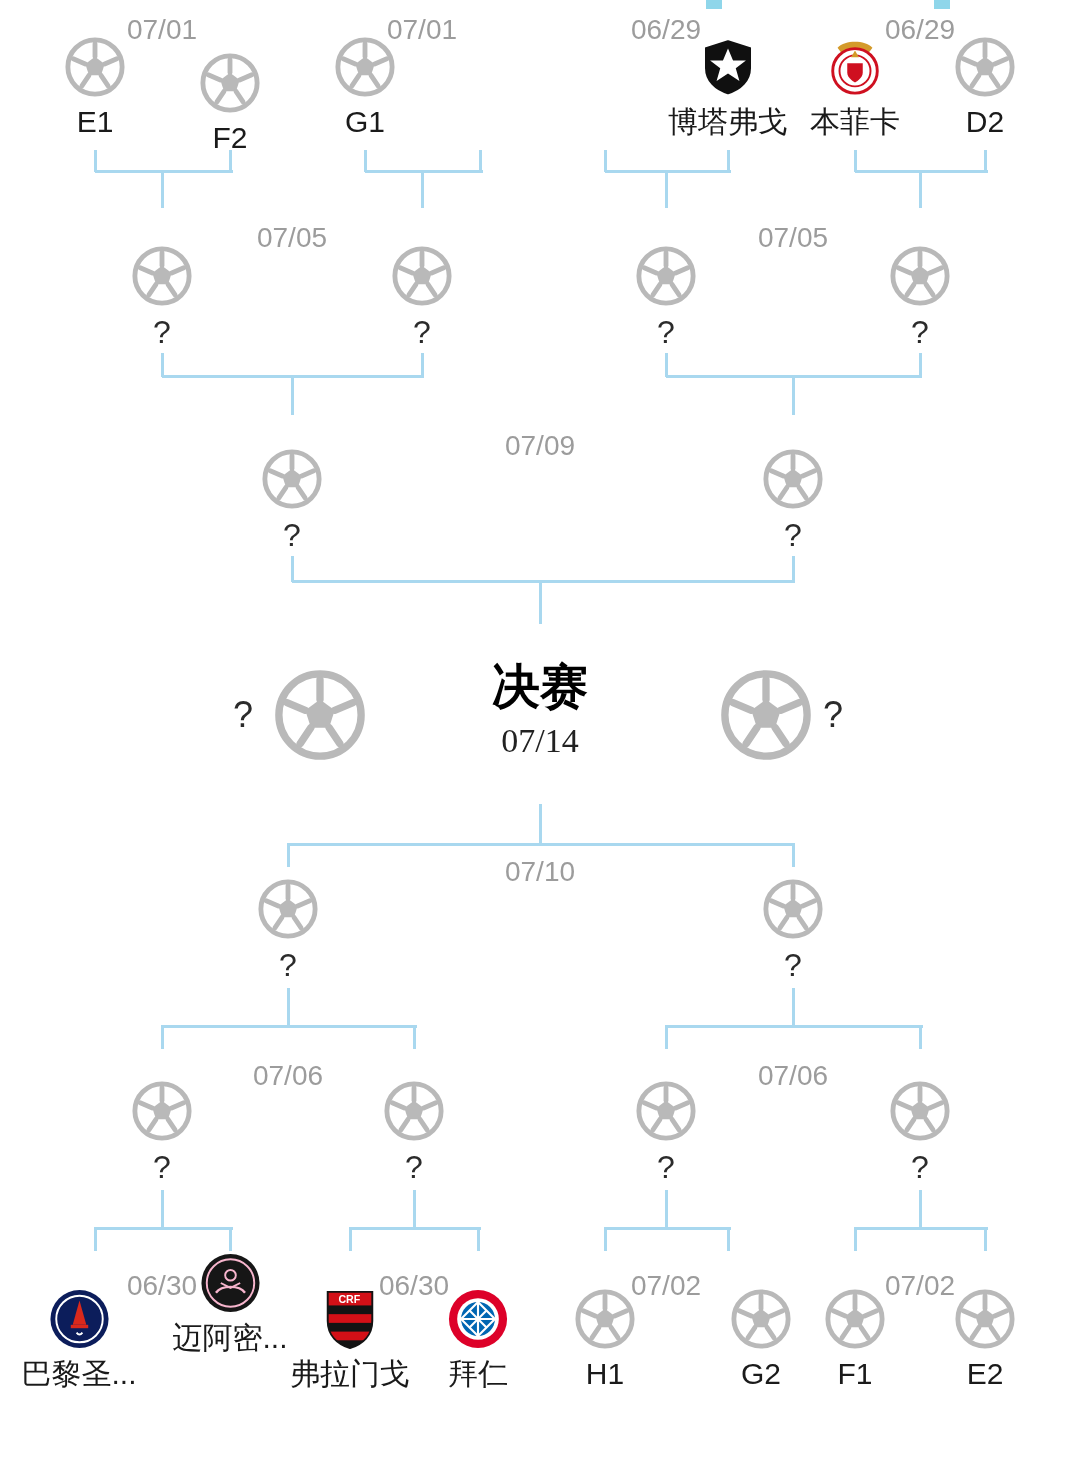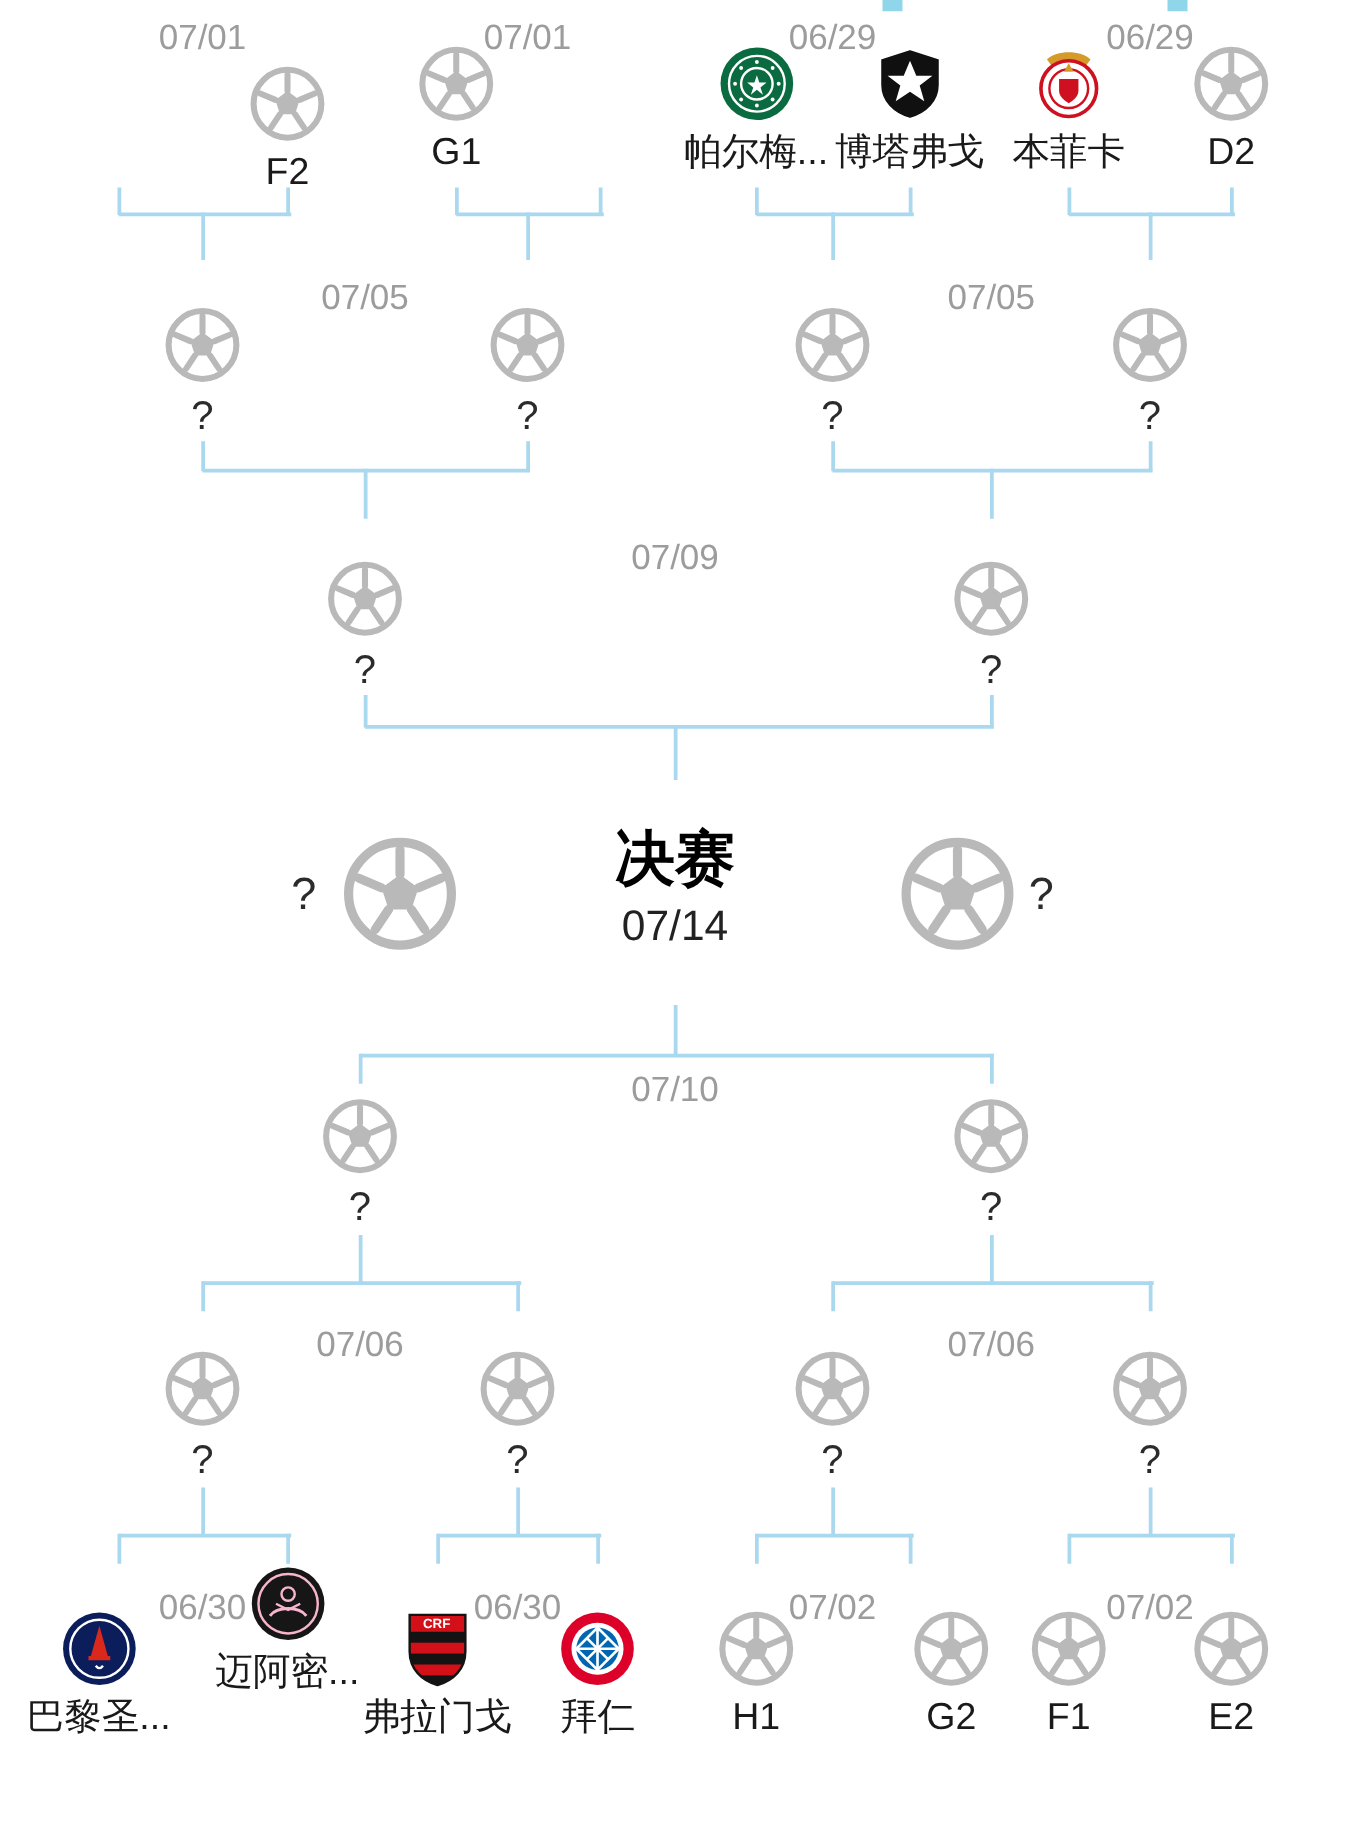--- a/index.html
+++ b/index.html
@@ -15,21 +15,21 @@
   .slot {
     position:absolute; transform:translateX(-50%);
     display:flex; flex-direction:column; align-items:center; gap:6px;
   }
   .label { font-size:30px; color:#1a1a1a; white-space:nowrap; line-height:1.2; }
   .qmark { font-size:32px; color:#2b2b2b; line-height:1.2; }
   .icon { display:block; line-height:0; }
   .vl { position:absolute; width:3px; background:#a9d8ef; }
   .hl { position:absolute; height:3px; background:#a9d8ef; }
   .final-title { position:absolute; transform:translateX(-50%); font-size:48px; font-weight:700; color:#000; white-space:nowrap; }
-  .final-date { position:absolute; transform:translateX(-50%); font-size:34px; color:#222; white-space:nowrap; }
+  .final-date { position:absolute; transform:translateX(-50%); font-size:34px; color:#222; white-space:nowrap;font-family:Liberation Serif, serif; }
   .final-q { position:absolute; transform:translateX(-50%); font-size:36px; color:#2b2b2b; }
   .artifact { position:absolute; background:#8fd6ea; }
 </style>
 </head>
 <body>
 
 <div id="bracket">
 
   <svg width="0" height="0" style="position:absolute" aria-hidden="true">
     <defs>
@@ -112,37 +112,37 @@
   </svg>
 
   <div class="artifact" style="left:706px;top:0;width:16px;height:9px"></div>
   <div class="artifact" style="left:934px;top:0;width:16px;height:9px"></div>
 
   <div class="date" style="left:162px;top:14px">07/01</div>
   <div class="date" style="left:422px;top:14px">07/01</div>
   <div class="date" style="left:666px;top:14px">06/29</div>
   <div class="date" style="left:920px;top:14px">06/29</div>
 
+  <div class="slot" style="left:95px;top:36px">
+    <span class="icon"><svg width="62" height="62">
+          <use href="#sym-ball"></use>
+        </svg></span>
+    <span class="label">E1</span>
+  </div>
   <div class="slot" style="left:230px;top:52px">
     <span class="icon"><svg width="62" height="62">
           <use href="#sym-ball"></use>
         </svg></span>
     <span class="label">F2</span>
   </div>
   <div class="slot" style="left:365px;top:36px">
     <span class="icon"><svg width="62" height="62">
           <use href="#sym-ball"></use>
         </svg></span>
     <span class="label">G1</span>
-  </div>
-  <div class="slot" style="left:605px;top:36px">
-    <span class="icon"><svg width="62" height="62">
-          <use href="#sym-palmeiras"></use>
-        </svg></span>
-    <span class="label">帕尔梅...</span>
   </div>
   <div class="slot" style="left:728px;top:36px">
     <span class="icon"><svg width="62" height="62">
           <use href="#sym-botafogo"></use>
         </svg></span>
     <span class="label">博塔弗戈</span>
   </div>
   <div class="slot" style="left:855px;top:36px">
     <span class="icon"><svg width="62" height="62">
           <use href="#sym-benfica"></use>

